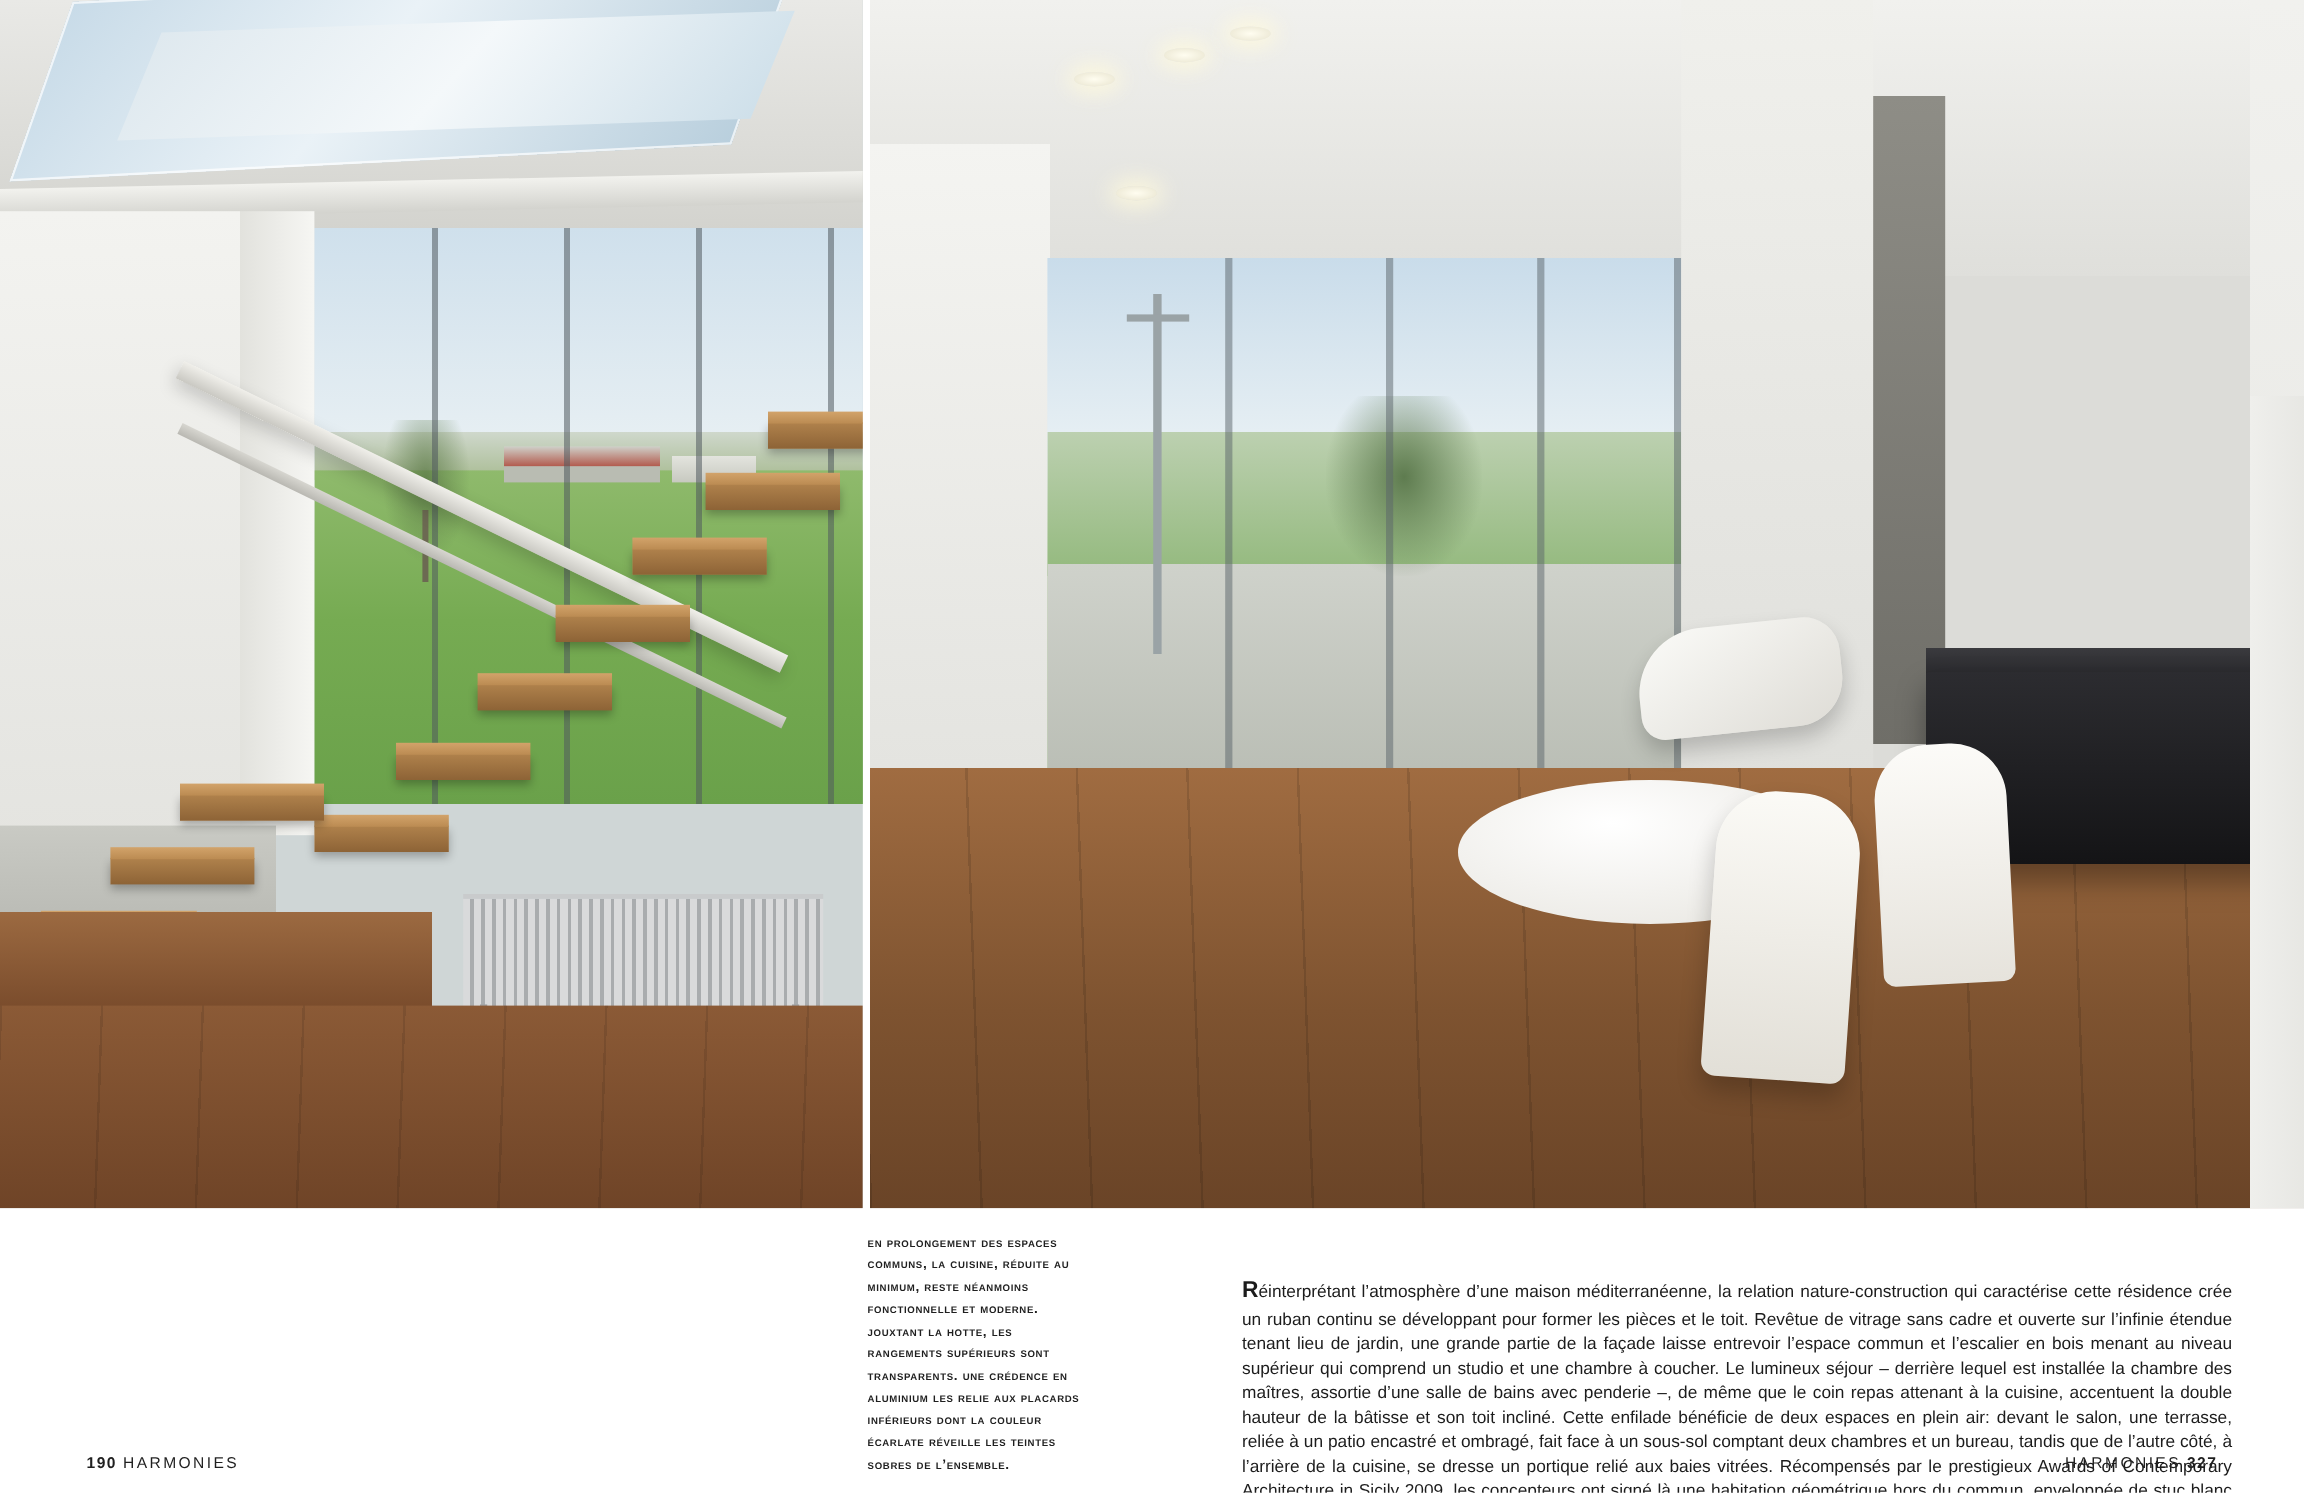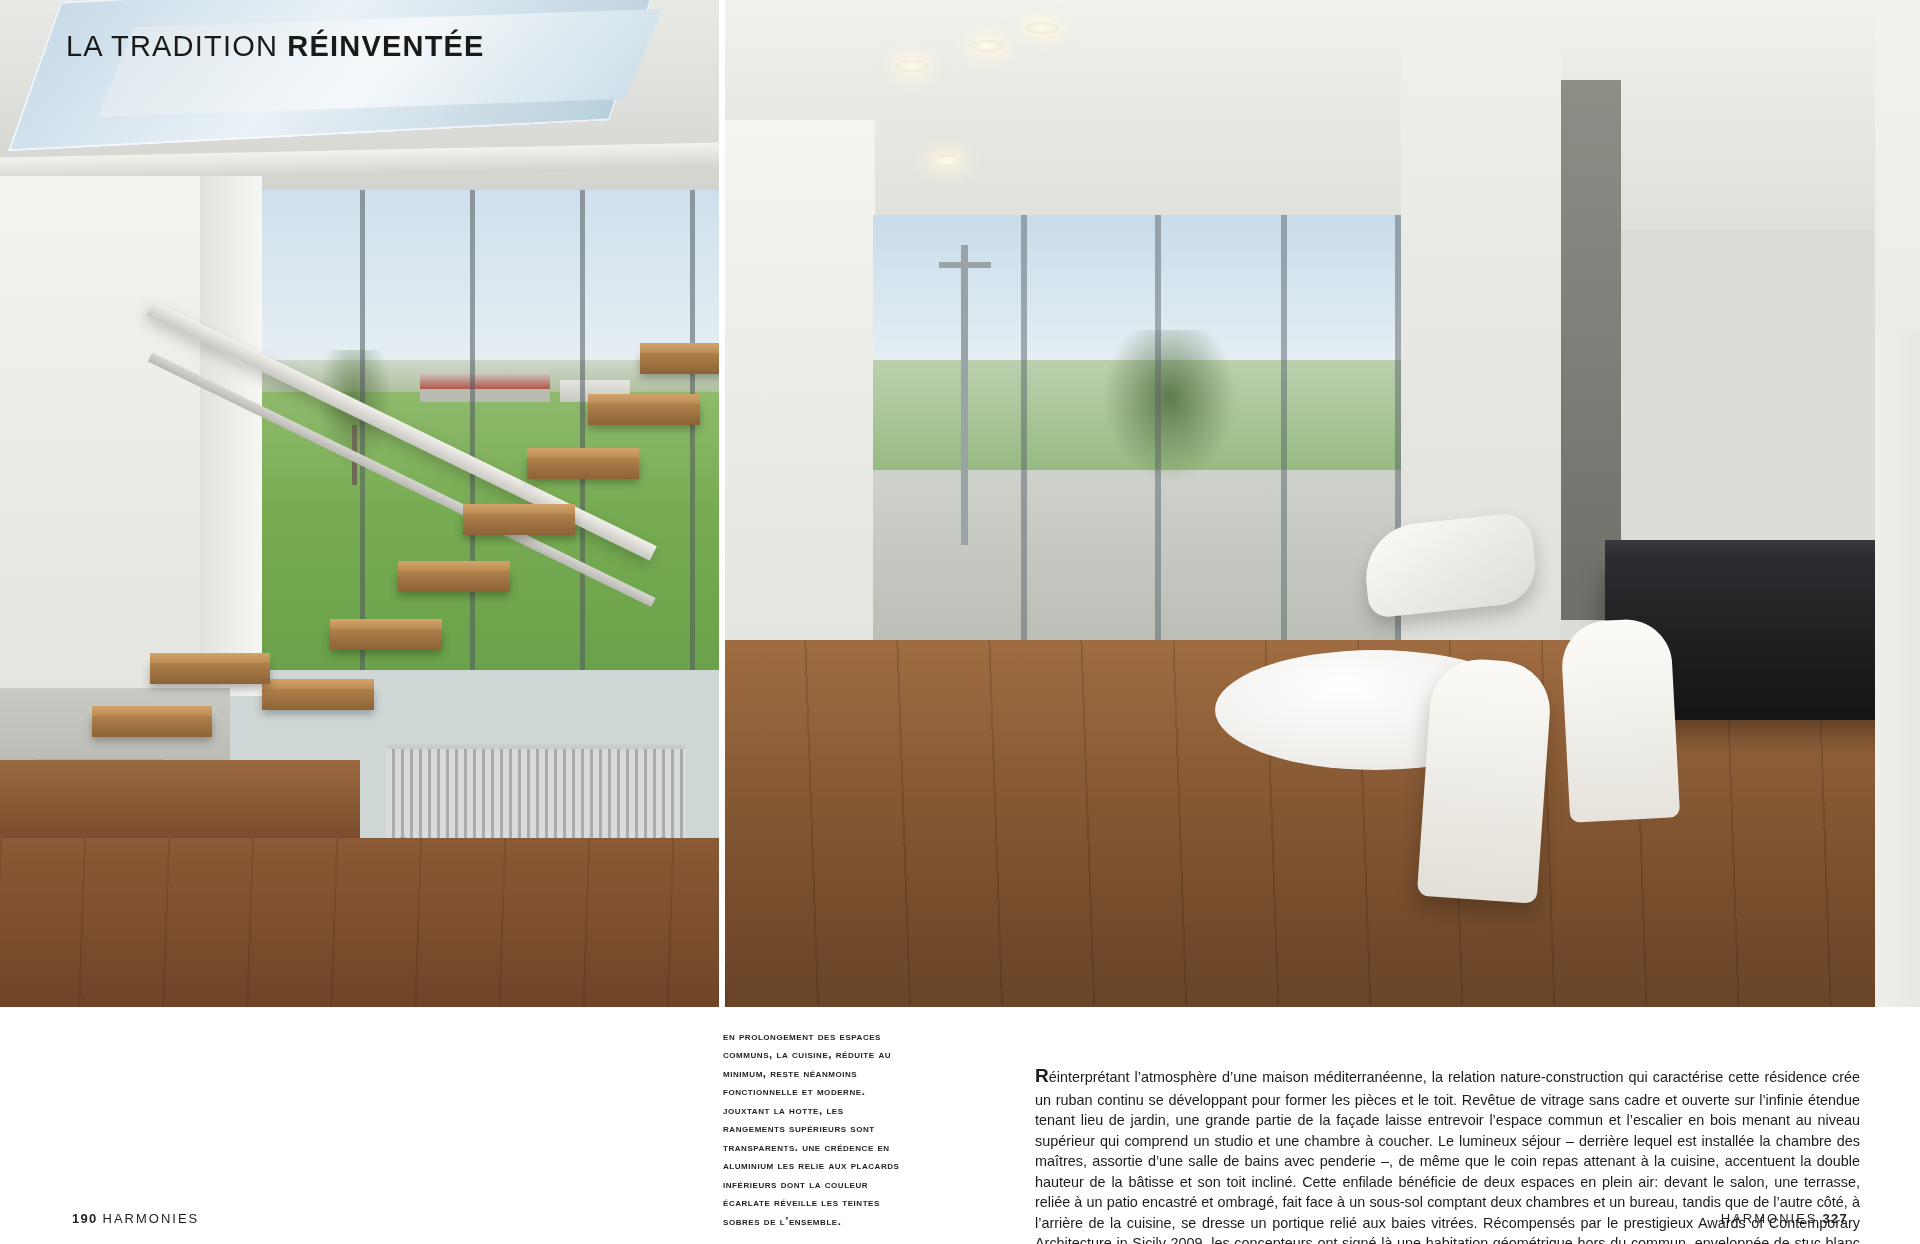--- a/index.html
+++ b/index.html
@@ -457,23 +457,20 @@
       <div class="pr-chair2"></div>
       <div class="pr-chair"></div>
 
       <div class="pr-kitchen-wall">
         <div class="kw-bg"></div>
       </div>
       <div class="kw-side-panel"></div>
 
     </div>
 
-    <div class="title">
-      <span>LA TRADITION </span><b>RÉINVENTÉE</b>
-    </div>
   </div>
 
   <div class="text-band">
     <div class="caption-mid">En prolongement des espaces communs, la cuisine, réduite au minimum, reste néanmoins fonctionnelle et moderne. Jouxtant la hotte, les rangements supérieurs sont transparents. Une crédence en aluminium les relie aux placards inférieurs dont la couleur écarlate réveille les teintes sobres de l’ensemble.</div>
 
     <div class="body-col">
       <span class="dropcap">R</span><span>éinterprétant l’atmosphère d’une maison méditerranéenne, la relation nature-construction qui caractérise cette résidence crée un ruban continu se développant pour former les pièces et le toit. Revêtue de vitrage sans cadre et ouverte sur l’infinie étendue tenant lieu de jardin, une grande partie de la façade laisse entrevoir l’espace commun et l’escalier en bois menant au niveau supérieur qui comprend un studio et une chambre à coucher. Le lumineux séjour – derrière lequel est installée la chambre des maîtres, assortie d’une salle de bains avec penderie –, de même que le coin repas attenant à la cuisine, accentuent la double hauteur de la bâtisse et son toit incliné. Cette enfilade bénéficie de deux espaces en plein air: devant le salon, une terrasse, reliée à un patio encastré et ombragé, fait face à un sous-sol comptant deux chambres et un bureau, tandis que de l’autre côté, à l’arrière de la cuisine, se dresse un portique relié aux baies vitrées. Récompensés par le prestigieux Awards of Contemporary Architecture in Sicily 2009, les concepteurs ont signé là une habitation géométrique hors du commun, enveloppée de stuc blanc et de pierre et révélant d’une manière dynamique la quête d’un style en conformité avec l’histoire locale.</span><span class="endmark"></span>
     </div>
 
     <div class="folio-left">

